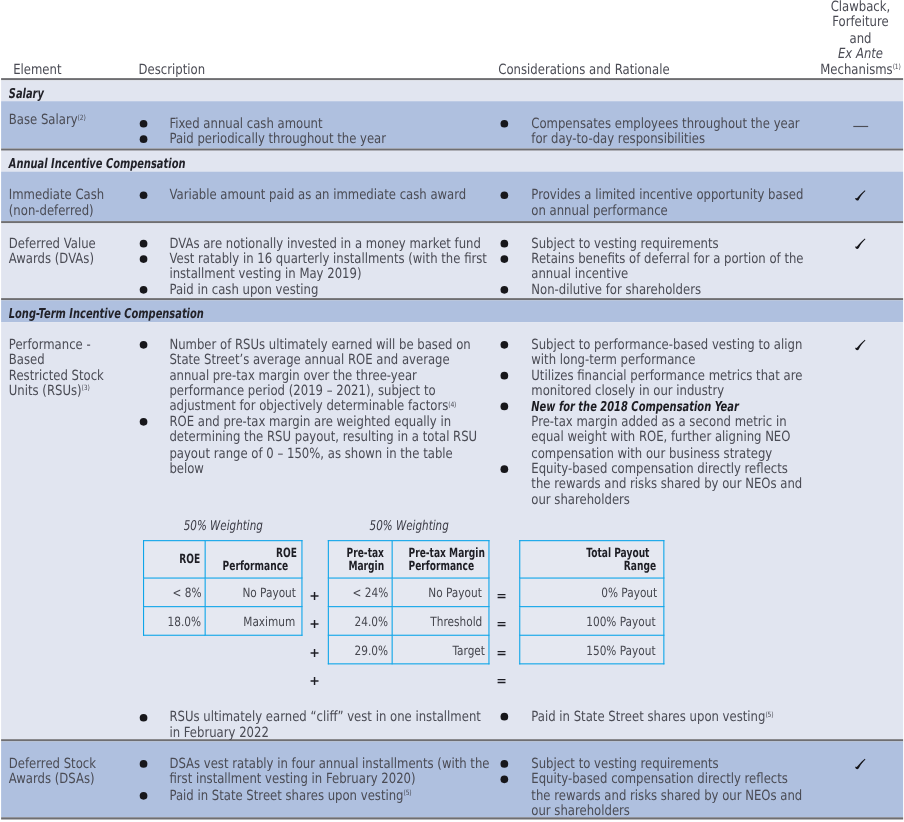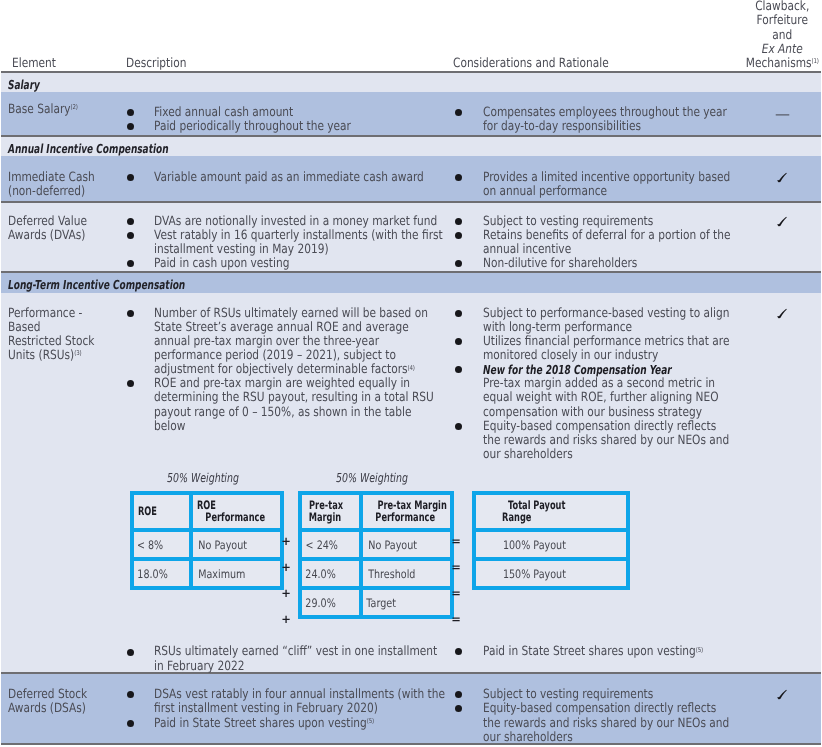--- a/index.html
+++ b/index.html
@@ -81,40 +81,40 @@
   .wlabel { position: absolute; font-style: italic; font-size: 12.3px;
             color: #3a3a44; top: 470.8px; white-space: nowrap;
             transform: scaleX(0.767); transform-origin: 0 0; }
   #wlabel-left { left: 166.7px; }
   #wlabel-right { left: 335.6px; }
   .ptab { position: absolute; border-collapse: collapse; table-layout: fixed;
           font-size: 11.7px; color: #46474f; background: #e5e8f1; }
   #ptab-roe { width: 142.2px; }
   #ptab-margin { width: 144.4px; }
   #ptab-total { width: 130px; }
-  .ptab td, .ptab th { border: 4px solid #0ea5e9; text-align: left;
+  .ptab td, .ptab th { border: 1px solid #0ea5e9; text-align: right;
                        font-weight: normal; padding: 0; height: 25px;
                        vertical-align: middle; line-height: 13px; }
   .ptab td { font-size: 0; }
   .ptab th.hcell { font-weight: bold; height: 33px; font-size: 11.7px;
                    color: #1d1d24; line-height: 11.3px; }
   .ptab th.hcell { overflow: hidden; }
   .ptab th.hcell span { display: inline-block; transform: scaleX(0.707);
                         transform-origin: center; white-space: nowrap; }
   .ptab td span.cellv { display: inline-block; transform: scaleX(0.82);
                         transform-origin: center; font-size: 11.7px;
                         position: relative; top: 3px; }
   #ptab-roe { left: 130px; top: 491px; }
   #ptab-roe td:first-child, #ptab-roe th:first-child { width: 55.4px; }
   #ptab-roe td:last-child, #ptab-roe th:last-child { width: 86.6px; }
   #ptab-margin { left: 298px; top: 491px; }
   #ptab-margin td:first-child, #ptab-margin th:first-child { width: 57.2px; }
   #ptab-margin td:last-child, #ptab-margin th:last-child { width: 86.6px; }
   #ptab-total { left: 472px; top: 491px; }
-  #ptab-total td, #ptab-total th { width: 129.6px; padding-left: 20px; }
+  #ptab-total td, #ptab-total th { width: 129.6px; }
   .op { position: absolute; font-size: 11.5px; font-weight: bold; color: #1d1d24;
         width: 12px; height: 12px; line-height: 12px; text-align: center; }
 </style>
 </head>
 <body>
 
 <div class="page">
 
   <div class="colhead" id="ch-element">Element</div>
   <div class="colhead" id="ch-description">Description</div>
@@ -272,20 +272,23 @@
         </tr>
   </tbody>
     </table>
 
   <table class="ptab" id="ptab-total">
     <tbody>
         <tr>
       <th class="hcell"><span>Total Payout</span><br><span>Range</span></th>
     </tr>
     <tr>
+          <td><span class="cellv">0% Payout</span></td>
+        </tr>
+    <tr>
           <td><span class="cellv">100% Payout</span></td>
         </tr>
     <tr>
           <td><span class="cellv">150% Payout</span></td>
         </tr>
   </tbody>
     </table>
 
   <div class="op" style="left:280px;top:535px">+</div>
   <div class="op" style="left:280px;top:561px">+</div>

